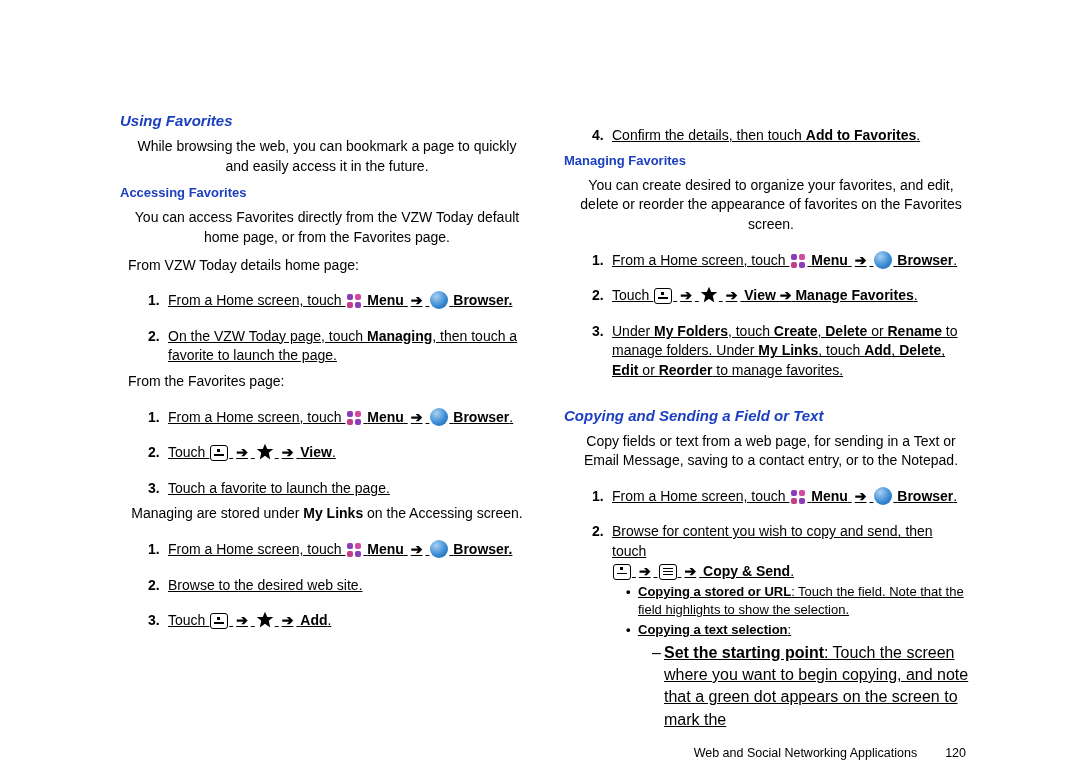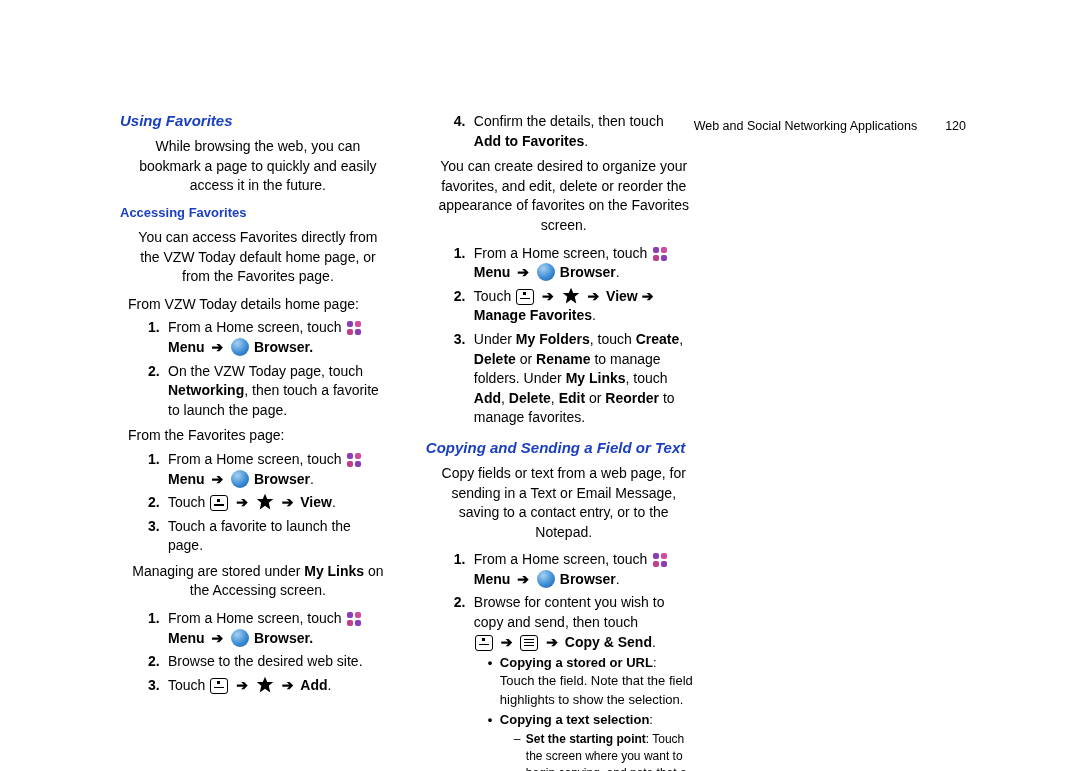--- a/index.html
+++ b/index.html
@@ -10,20 +10,21 @@
     font-size: 14px;
     line-height: 1.4;
     color: #000;
   }
   .page {
     width: 1080px;
     height: 771px;
     box-sizing: border-box;
     padding: 110px 110px 30px 120px;
     display: flex;
+    flex-direction: column;
   }
   .columns {
     display: flex;
     flex: 1;
     gap: 38px;
   }
   .col {
     flex: 1;
     min-width: 0;
   }
@@ -52,21 +53,22 @@
   ol.steps {
     list-style: none;
     padding: 0 0 0 28px;
     margin: 0 0 6px 0;
     counter-reset: step;
   }
   ol.steps > li {
     counter-increment: step;
     position: relative;
     padding-left: 20px;
-    margin: 2px 0 4px 0;
+    margin: 16px 0 4px 0;
+    text-decoration: underline;
   }
   ol.steps > li::before {
     content: counter(step) ".";
     position: absolute;
     left: 0;
     font-weight: bold;
   }
   ul.bullets {
     list-style: none;
     padding: 0 0 0 14px;
@@ -85,21 +87,21 @@
     font-weight: bold;
   }
   ul.dash {
     list-style: none;
     padding: 0 0 0 14px;
     margin: 2px 0;
   }
   ul.dash > li {
     position: relative;
     padding-left: 12px;
-    font-size: 12px;
+    font-size: 16px;
   }
   ul.dash > li::before {
     content: "–";
     position: absolute;
     left: 0;
   }
   .b { font-weight: bold; }
   .nowrap { white-space: nowrap; }
   
   .icon {
@@ -178,21 +180,21 @@
     height:1.5px;
     background:#000;
     box-shadow: 0 3px 0 #000, 0 6px 0 #000;
   }
   .arrow {
     font-weight: bold;
     margin: 0 3px;
   }
   .footer {
     display: flex;
-    justify-content: space-between;
+    justify-content: flex-end;
     align-items: baseline;
     gap: 28px;
     font-size: 12.5px;
     padding: 8px 4px 0 0;
   }
 </style>
 </head>
 <body>
 
 <div class="page">
@@ -209,21 +211,21 @@
   <p class="lead">From VZW Today details home page:</p>
   <ol class="steps">
     <li>
       <span>From a Home screen, touch </span>
       <span class="icon icon-grid"><span class="a"></span><span class="b2"></span><span class="c"></span><span class="d"></span></span>
       <span class="b nowrap"> <span>Menu</span> <span class="arrow">➔</span> </span>
       <span class="icon icon-globe"></span>
       <span class="b"> <span>Browser</span>.</span>
     </li>
     <li>
-      <span>On the VZW Today page, touch </span><span class="b">Networking</span><span>, then touch a favorite to launch the page.</span>
+      <span>On the VZW Today page, touch </span><span class="b">Managing</span><span>, then touch a favorite to launch the page.</span>
     </li>
   </ol>
 
   <p class="lead">From the Favorites page:</p>
   <ol class="steps">
     <li>
       <span>From a Home screen, touch </span>
       <span class="icon icon-grid"><span class="a"></span><span class="b2"></span><span class="c"></span><span class="d"></span></span>
       <span class="b nowrap"> <span>Menu</span> <span class="arrow">➔</span> </span>
       <span class="icon icon-globe"></span>
@@ -268,20 +270,21 @@
 </div>
 
 <div class="col">
 
   <ol class="steps" style="counter-reset: step 3;">
     <li>
       <span>Confirm the details, then touch </span><span class="b">Add to Favorites</span>.
     </li>
   </ol>
 
+  <div class="sub-title">Managing Favorites</div>
   <p class="body">You can create desired to organize your favorites, and edit, delete or reorder the appearance of favorites on the Favorites screen.</p>
 
   <ol class="steps">
     <li>
       <span>From a Home screen, touch </span>
       <span class="icon icon-grid"><span class="a"></span><span class="b2"></span><span class="c"></span><span class="d"></span></span>
       <span class="b nowrap"> <span>Menu</span> <span class="arrow">➔</span> </span>
       <span class="icon icon-globe"></span>
       <span class="b"> <span>Browser</span></span>.
     </li>
@@ -293,21 +296,21 @@
                 <polygon points="12,1 15,8 23,8 17,13 19,22 12,17 5,22 7,13 1,8 9,8" fill="#000"></polygon>
               </svg></span>
       <span class="arrow b">➔</span>
       <span class="b"><span>View</span> <span>➔</span> <span>Manage Favorites</span></span>.
     </li>
     <li>
       <span>Under </span><span class="b">My Folders</span><span>, touch </span><span class="b">Create</span>, <span class="b">Delete</span><span> or </span><span class="b">Rename</span><span> to manage folders.  Under </span><span class="b">My Links</span><span>, touch </span><span class="b">Add</span>, <span class="b">Delete</span>, <span class="b">Edit</span><span> or </span><span class="b">Reorder</span><span> to manage favorites.</span>
     </li>
   </ol>
 
-  <div class="section-title" style="margin-top:9px">Copying and Sending a Field or Text</div>
+  <div class="section-title" style="margin-top:24px">Copying and Sending a Field or Text</div>
   <p class="body">Copy fields or text from a web page, for sending in a Text or Email Message, saving to a contact entry, or to the Notepad.</p>
 
   <ol class="steps">
     <li>
       <span>From a Home screen, touch </span>
       <span class="icon icon-grid"><span class="a"></span><span class="b2"></span><span class="c"></span><span class="d"></span></span>
       <span class="b nowrap"> <span>Menu</span> <span class="arrow">➔</span> </span>
       <span class="icon icon-globe"></span>
       <span class="b"> <span>Browser</span></span>.
     </li>

